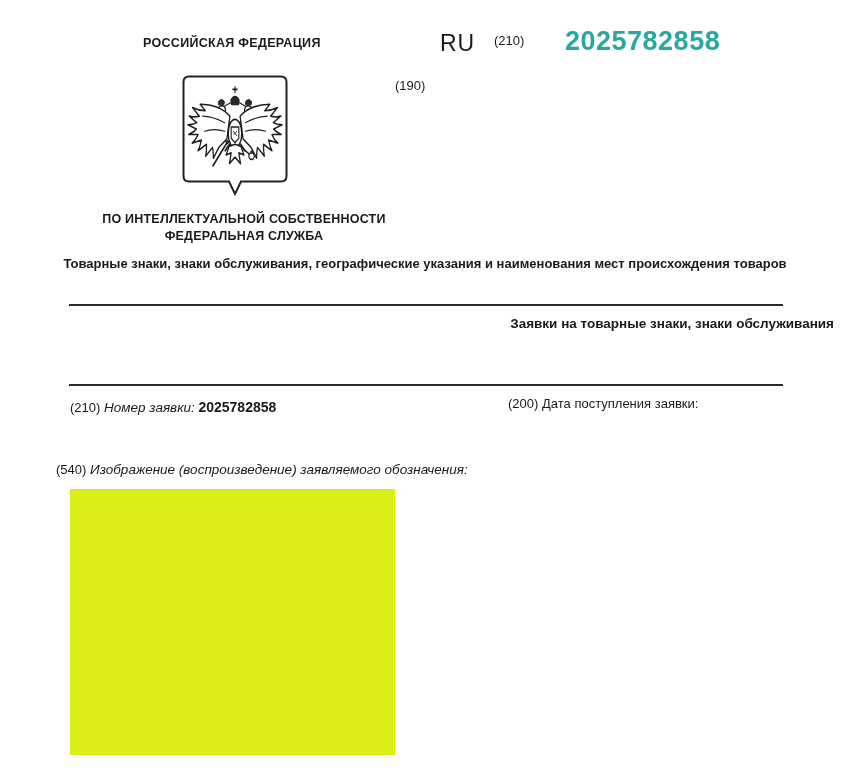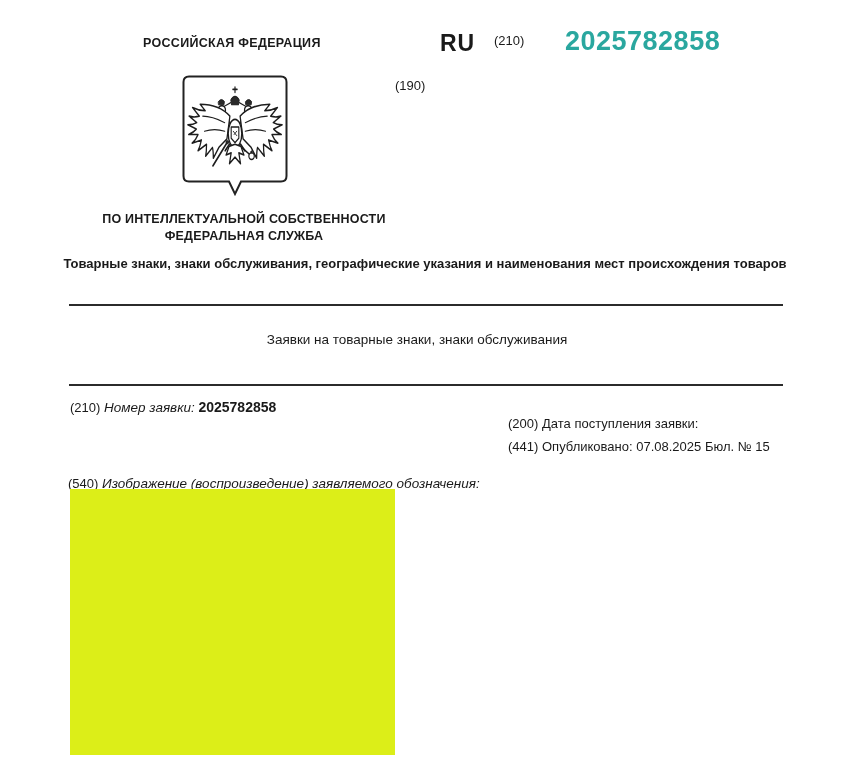--- a/index.html
+++ b/index.html
@@ -19,21 +19,21 @@
 
   
   .country-label {
     left: 143px; top: 36px;
     font-size: 12.5px; font-weight: bold; letter-spacing: 0.3px;
     white-space: nowrap;
   }
   .code-190 { left: 395px; top: 33px; font-size: 13px; margin-top: 45px; }
   .country-code {
     left: 440px; top: 30px;
-    font-size: 23px; font-weight: bold; letter-spacing: 1px;
+    font-size: 23px; font-weight: normal; letter-spacing: 1px;
   }
   .code-210 { left: 494px; top: 33px; font-size: 13px; }
   .app-number-header {
     left: 565px; top: 26px;
     font-size: 27px; font-weight: bold; letter-spacing: 0.5px;
     white-space: nowrap;
   }
 
   
   .emblem-box { left: 182px; top: 75px; width: 106px; height: 124px; }
@@ -51,38 +51,38 @@
     font-size: 13px; font-weight: bold;
     white-space: nowrap;
   }
   .rule {
     left: 69px; width: 714px; height: 2px;
     background: #2b2b2b;
   }
   .rule-1 { top: 304px; }
   .rule-2 { top: 384px; }
   .section-title {
-    left: 0; top: 332px; width: 834px;
-    text-align: center;
-    font-size: 13.5px; font-weight: normal;
+    left: 0; top: 316px; width: 834px;
+    text-align: right;
+    font-size: 13.5px; font-weight: bold;
   }
 
   
   .field { font-size: 13px; white-space: nowrap; }
   .field .code { font-style: normal; }
   .field .lbl { font-style: italic; font-size: 13.5px; }
   .field .val { font-weight: bold; font-size: 14px; font-style: normal; }
 
   .field-210 { left: 70px; top: 399px; }
-  .right-col { left: 508px; top: 395px; width: 310px; margin-top: 20px; }
+  .right-col { left: 508px; top: 395px; width: 310px; }
   .right-col .line { font-size: 13px; white-space: nowrap; line-height: 18px; }
   .right-col .filing-value { padding-left: 35px; margin-top: 1px; }
   .right-col .published-line { margin-top: 5px; }
 
-  .field-540 { left: 68px; top: 462px; margin-top: 14px; }
+  .field-540 { left: 56px; top: 462px; }
 
   
   .mark-image {
     left: 70px; top: 489px;
     width: 325px; height: 266px;
     background: #dcee18;
   }
 </style>
 </head>
 <body>
@@ -167,27 +167,20 @@
     <span class="code">(210)</span>
     <span class="lbl">Номер заявки:</span>
     <span class="val">2025782858</span>
   </div>
 
   <div class="abs right-col">
     <div class="line">
       <span class="code">(200)</span>
       <span class="lbl">Дата поступления заявки:</span>
     </div>
-    <div class="line published-line">
-      <span class="code">(441)</span>
-      <span class="lbl">Опубликовано:</span>
-      <span class="val">07.08.2025</span>
-      <span class="lbl">Бюл. №</span>
-      <span class="val">15</span>
-    </div>
   </div>
 
   <div class="abs field field-540">
     <span class="code">(540)</span>
     <span class="lbl">Изображение (воспроизведение) заявляемого обозначения:</span>
   </div>
 
   <div class="abs mark-image" style="background: rgb(220, 238, 24);"></div>
 
 </div>

